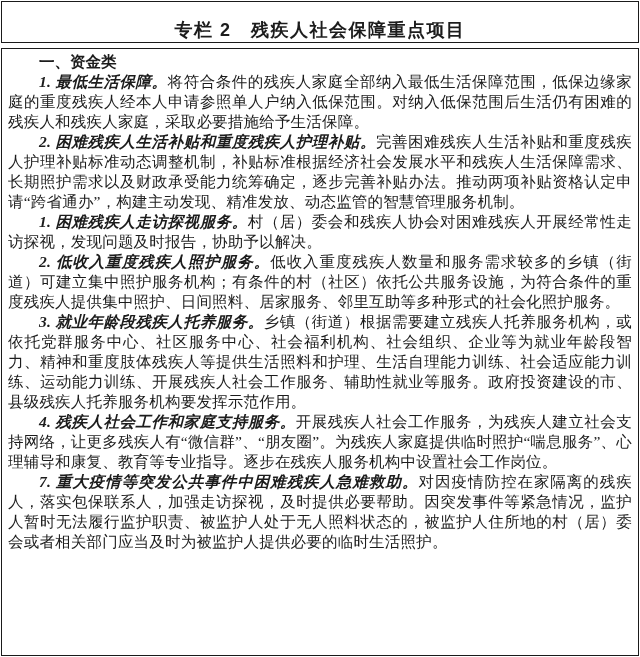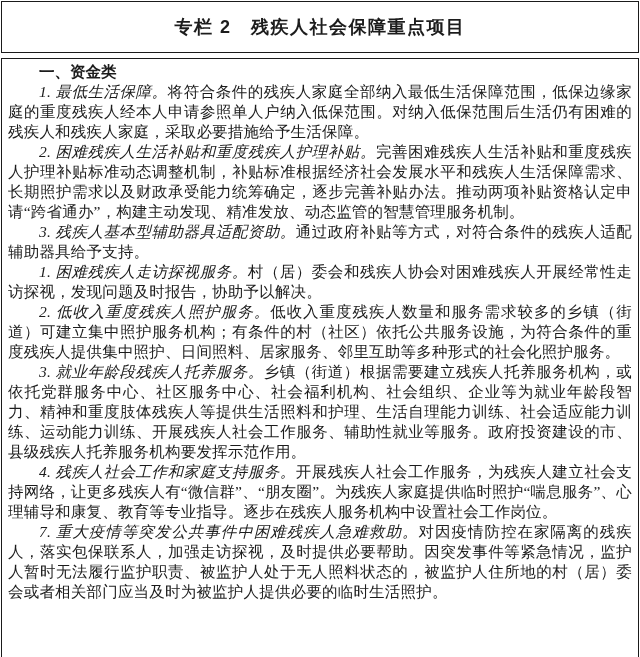--- a/index.html
+++ b/index.html
@@ -13,23 +13,23 @@
     height: 657px;
     box-sizing: border-box;
     padding: 1px 1px 0 1px;
     background: #ffffff;
     color: #1c1c1c;
     font-family: "Liberation Serif", "DejaVu Serif", serif;
   }
   .title-box {
     box-sizing: border-box;
     border: 1.5px solid #1a1a1a;
-    height: 52px;
+    height: 42px;
     display: flex;
-    align-items: center;
+    align-items: flex-end;
     justify-content: center;
   }
   .title-box .title {
     font-family: "Liberation Sans", "DejaVu Sans", sans-serif;
     font-weight: bold;
     font-size: 18px;
     letter-spacing: 1.5px;
     white-space: nowrap;
   }
   .content-box {
@@ -49,42 +49,41 @@
   }
   p.item {
     margin: 0;
     font-size: 15.5px;
     line-height: 20px;
     text-indent: 2em;
     text-align: justify;
     letter-spacing: 0.2px;
   }
   p.item .lead {
-    font-weight: normal;
+    font-weight: bold;
     font-style: italic;
   }
 </style>
 </head>
 <body>
 
 <div class="page">
 
   <div class="title-box">
     <span class="title">专栏 2　残疾人社会保障重点项目</span>
   </div>
 
   <div class="content-box">
 
     <div class="section-heading">一、资金类</div>
 
     <p class="item"><span class="lead">1. 最低生活保障。</span><span class="body-text">将符合条件的残疾人家庭全部纳入最低生活保障范围，低保边缘家庭的重度残疾人经本人申请参照单人户纳入低保范围。对纳入低保范围后生活仍有困难的残疾人和残疾人家庭，采取必要措施给予生活保障。</span></p>
 
     <p class="item"><span class="lead">2. 困难残疾人生活补贴和重度残疾人护理补贴。</span><span class="body-text">完善困难残疾人生活补贴和重度残疾人护理补贴标准动态调整机制，补贴标准根据经济社会发展水平和残疾人生活保障需求、长期照护需求以及财政承受能力统筹确定，逐步完善补贴办法。推动两项补贴资格认定申请“跨省通办”，构建主动发现、精准发放、动态监管的智慧管理服务机制。</span></p>
 
-    <p class="item"><span class="lead">3. 残疾人基本型辅助器具适配资助。</span><span class="body-text">通过政府补贴等方式，对符合条件的残疾人适配辅助器具给予支持。</span></p>
 
 
 
 
     <p class="item"><span class="lead">1. 困难残疾人走访探视服务。</span><span class="body-text">村（居）委会和残疾人协会对困难残疾人开展经常性走访探视，发现问题及时报告，协助予以解决。</span></p>
 
     <p class="item"><span class="lead">2. 低收入重度残疾人照护服务。</span><span class="body-text">低收入重度残疾人数量和服务需求较多的乡镇（街道）可建立集中照护服务机构；有条件的村（社区）依托公共服务设施，为符合条件的重度残疾人提供集中照护、日间照料、居家服务、邻里互助等多种形式的社会化照护服务。</span></p>
 
     <p class="item"><span class="lead">3. 就业年龄段残疾人托养服务。</span><span class="body-text">乡镇（街道）根据需要建立残疾人托养服务机构，或依托党群服务中心、社区服务中心、社会福利机构、社会组织、企业等为就业年龄段智力、精神和重度肢体残疾人等提供生活照料和护理、生活自理能力训练、社会适应能力训练、运动能力训练、开展残疾人社会工作服务、辅助性就业等服务。政府投资建设的市、县级残疾人托养服务机构要发挥示范作用。</span></p>
 

